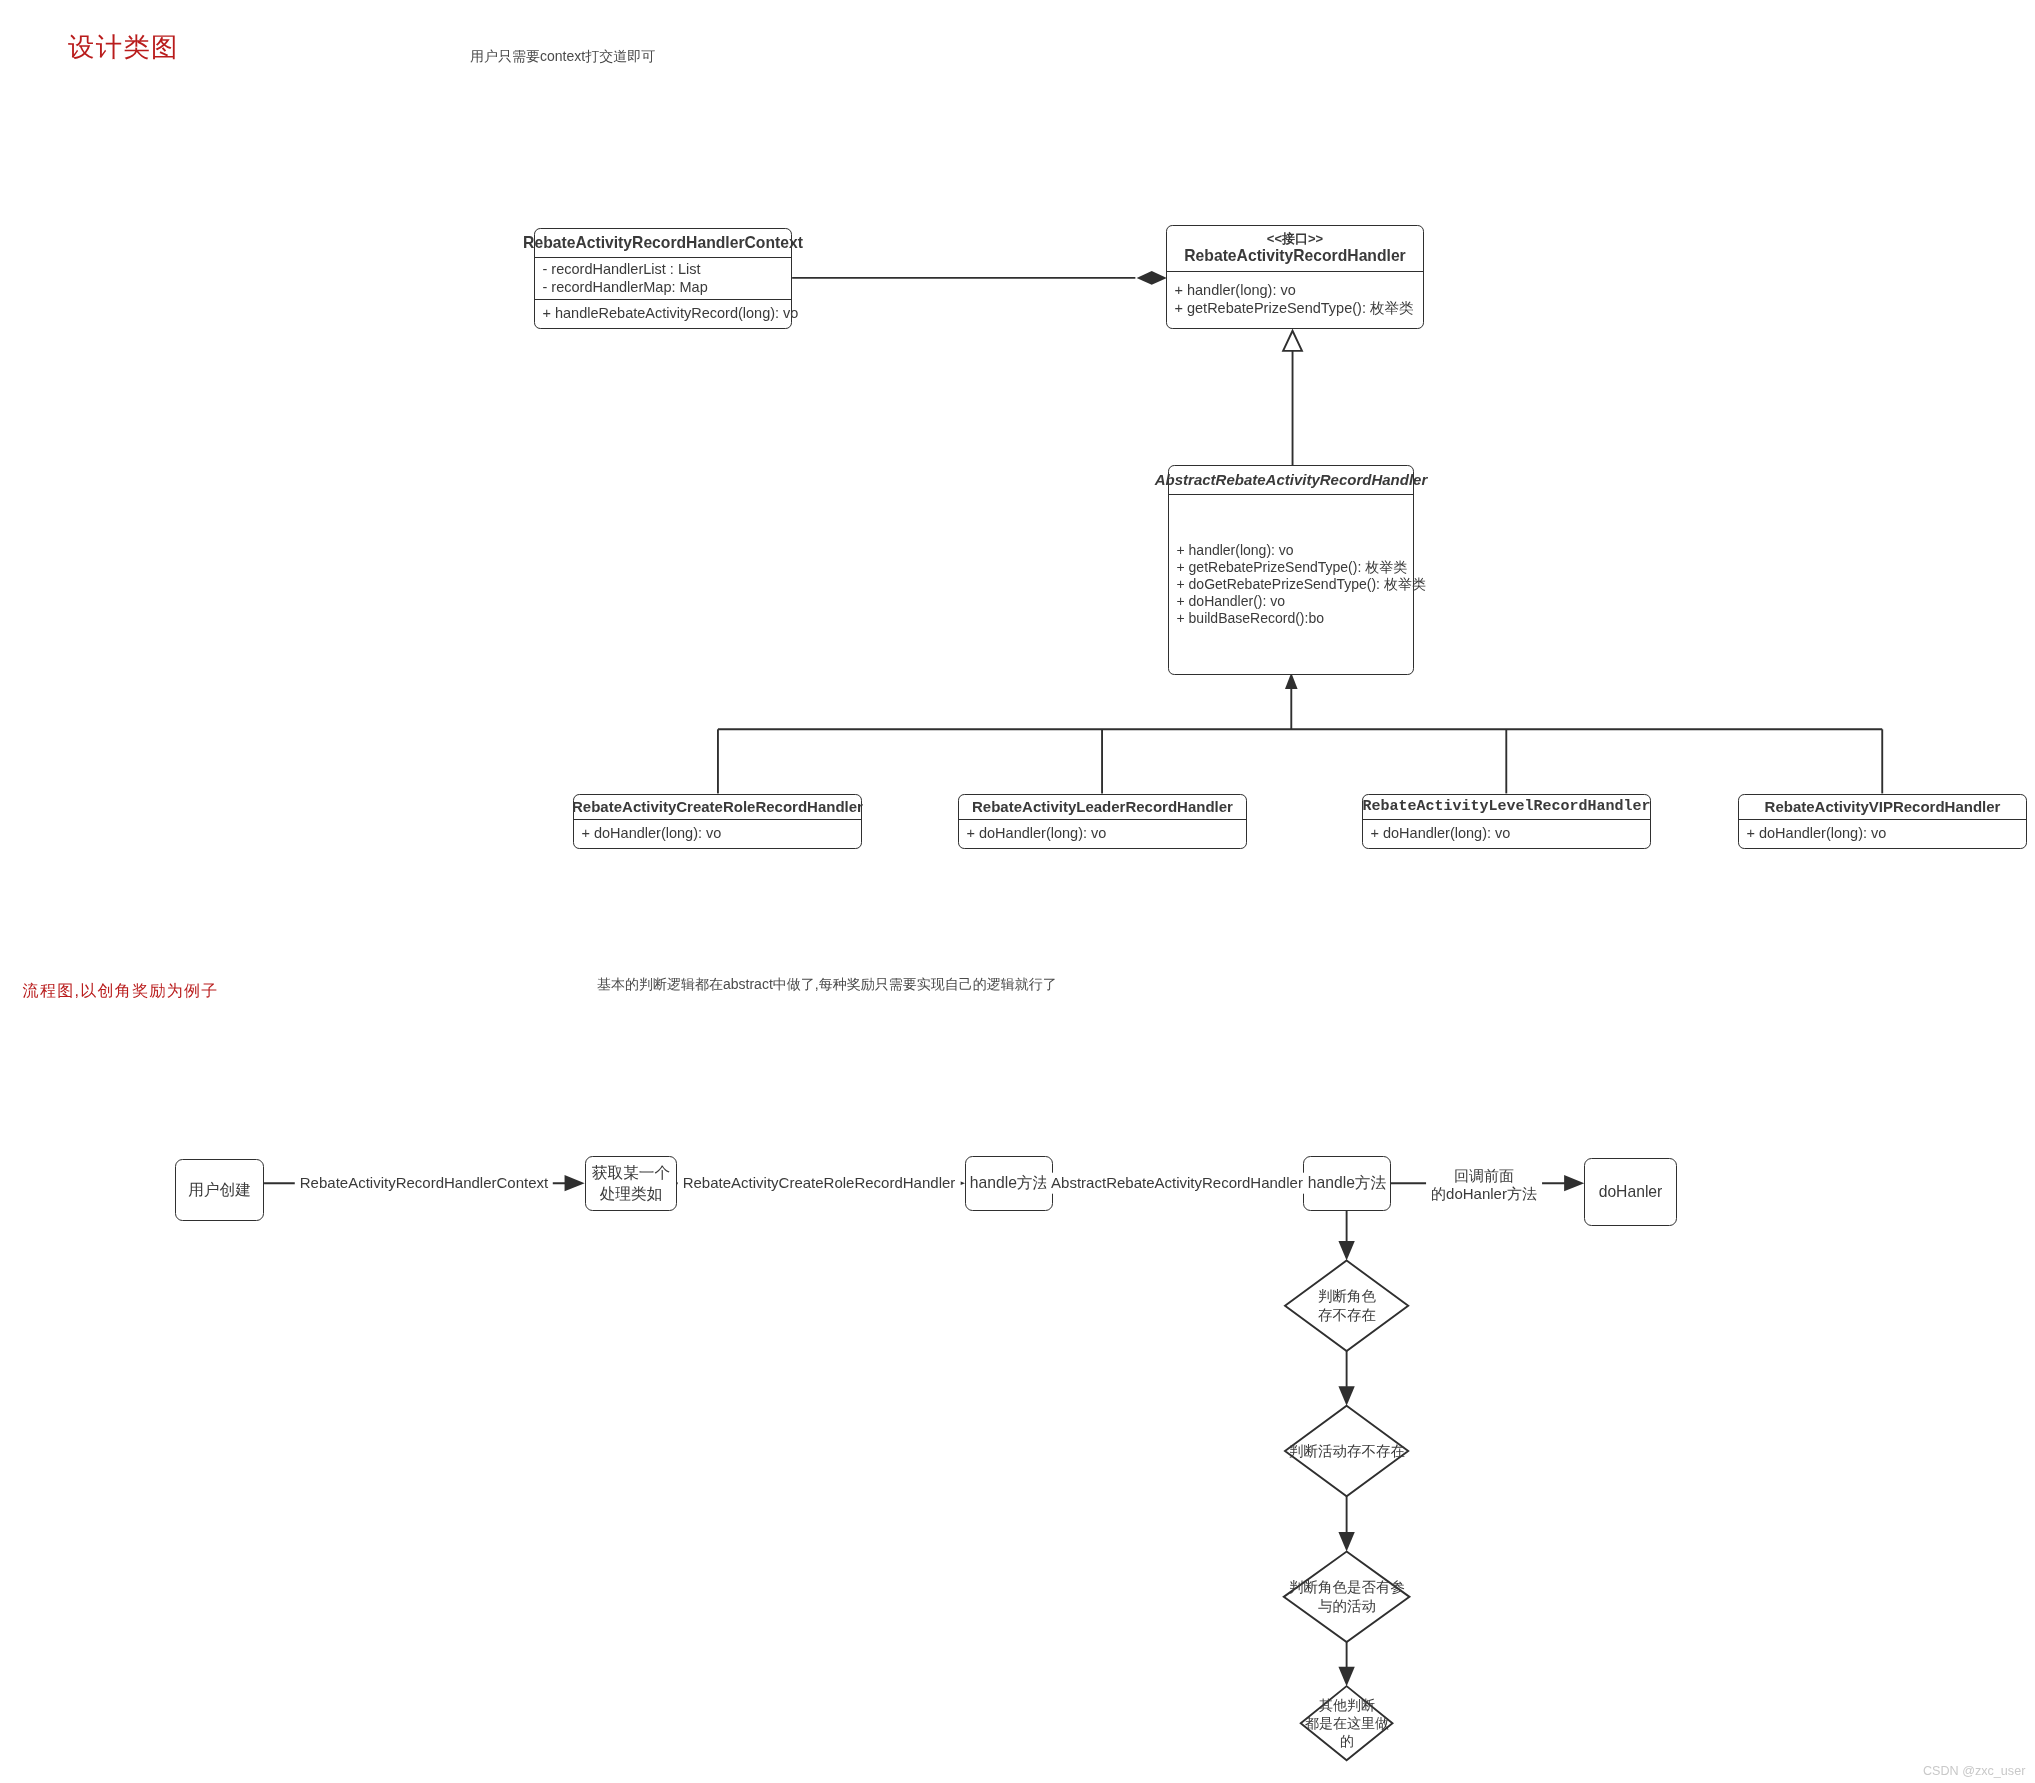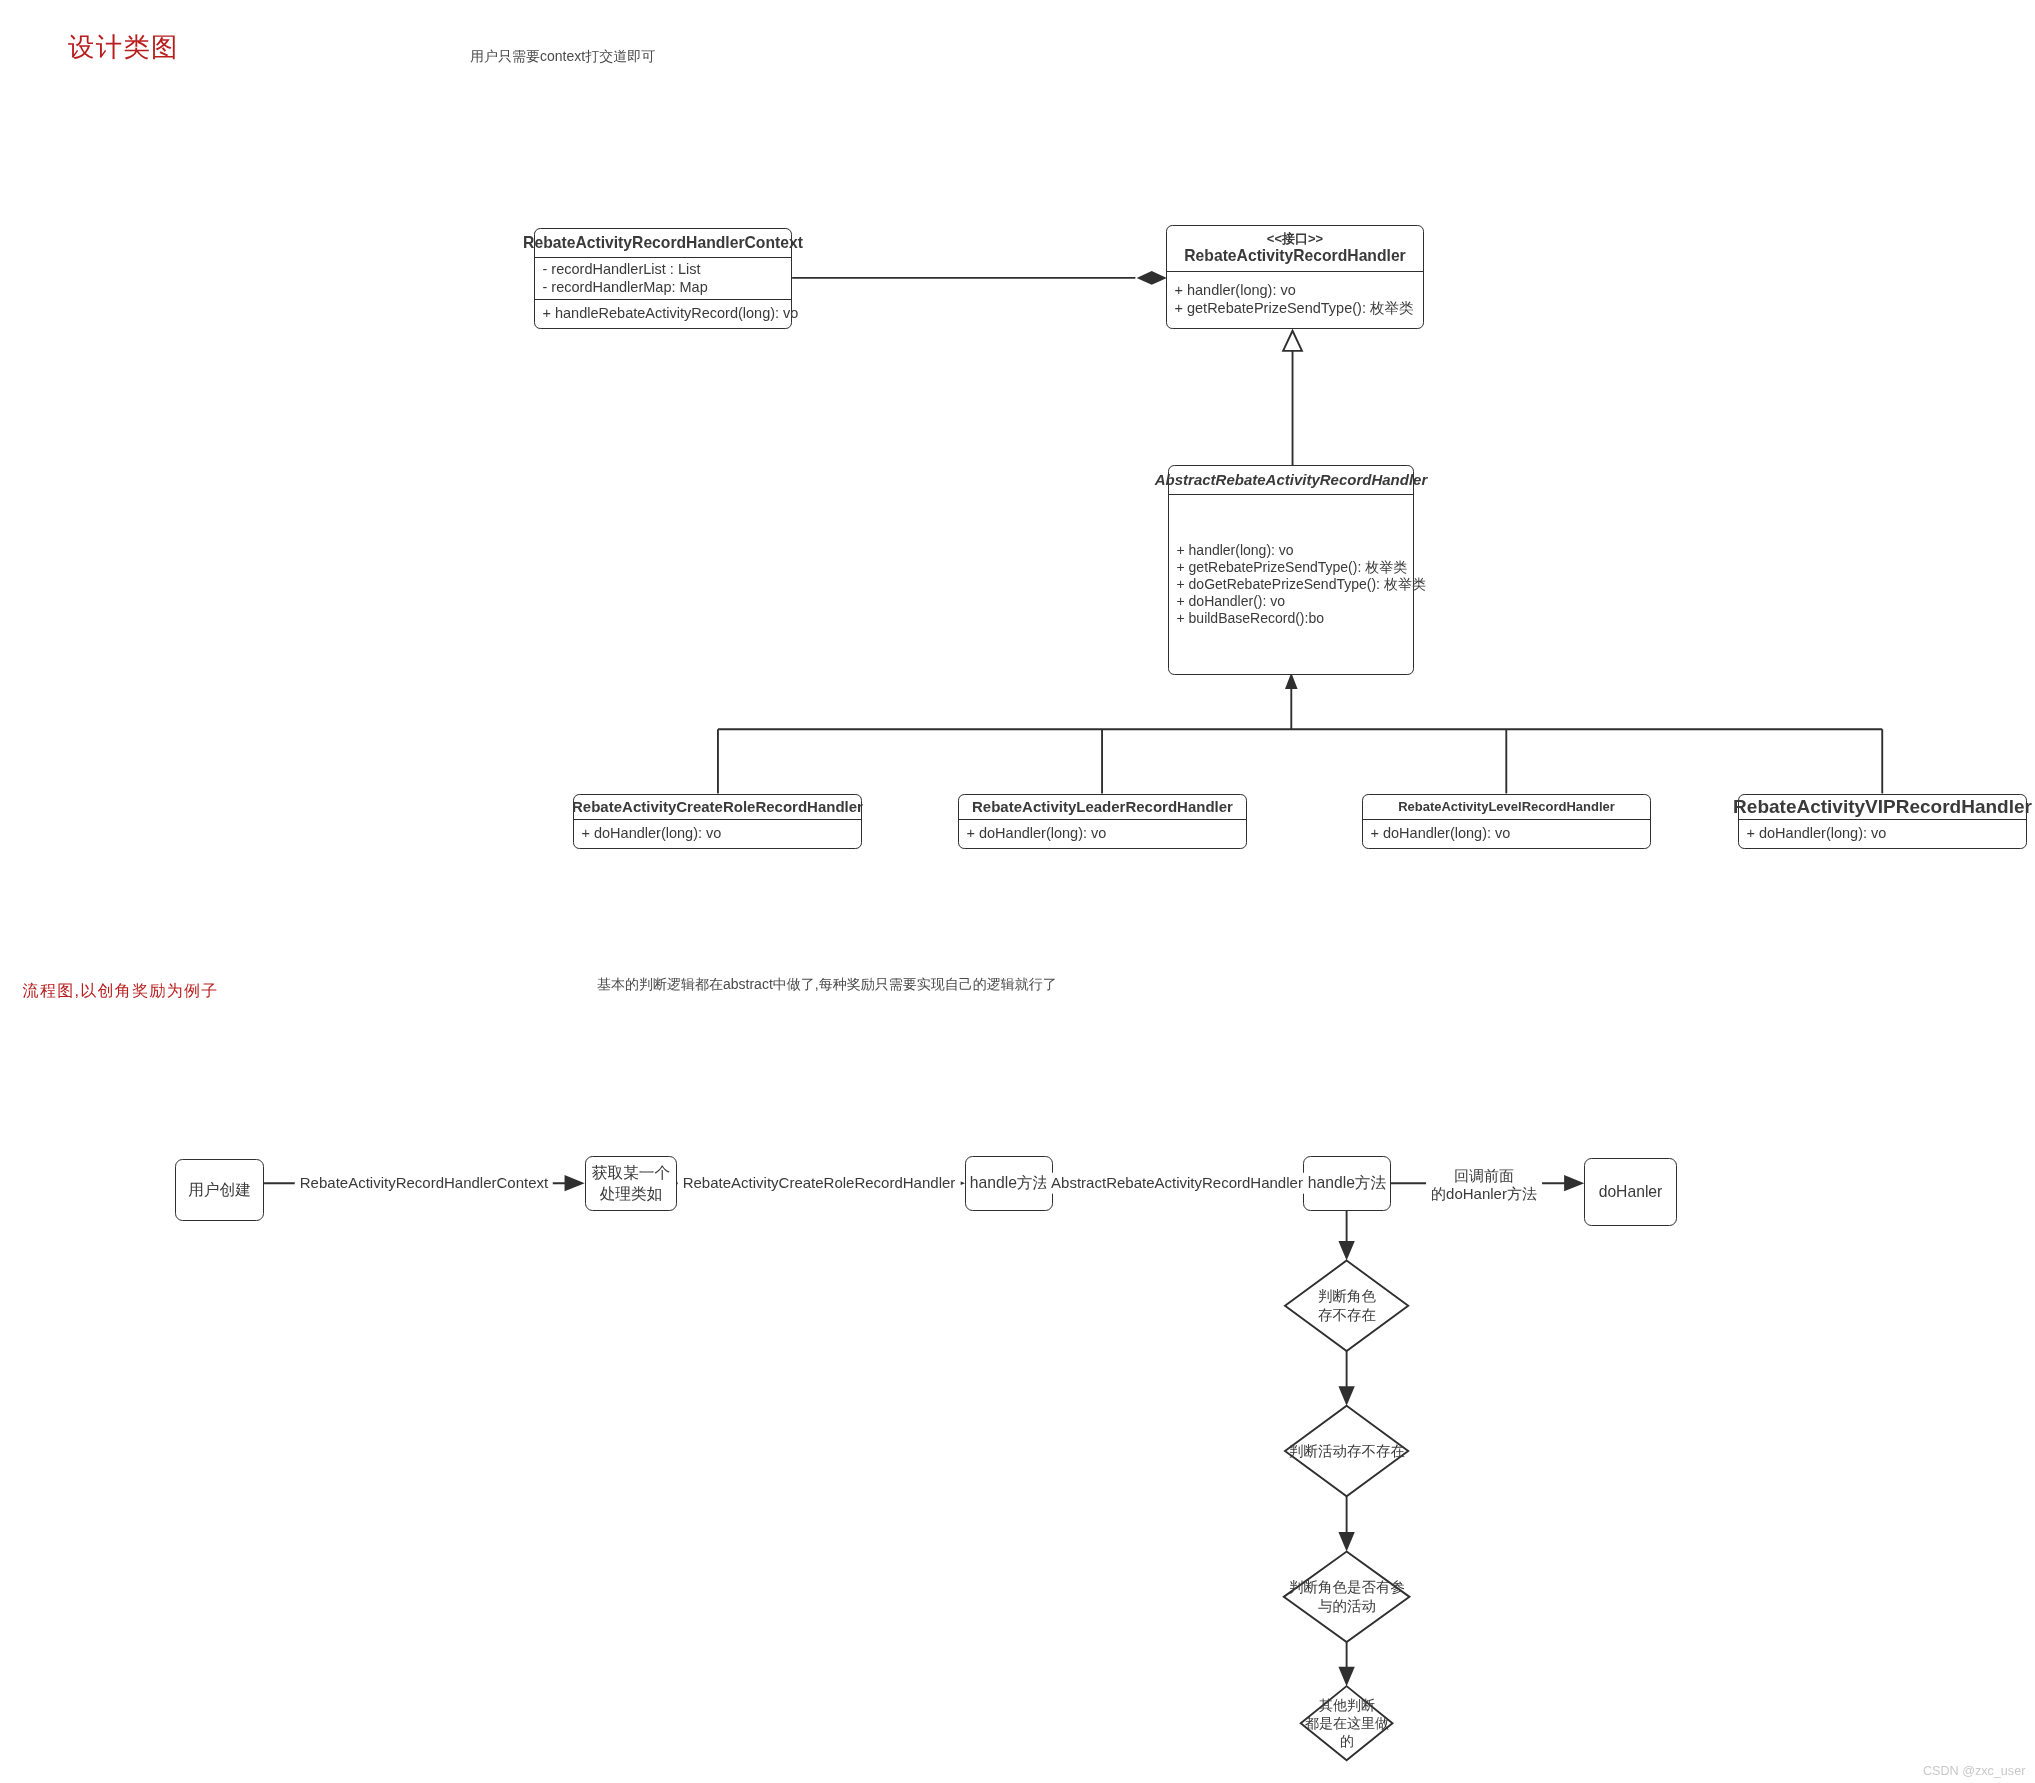--- a/index.html
+++ b/index.html
@@ -155,28 +155,28 @@
   </div>
 
   <div class="uml-class" style="left:958px;top:794px;width:289px;height:55px;">
     <div class="uml-head" style="height:24px;font-size:15px;">RebateActivityLeaderRecordHandler</div>
     <div class="uml-methods" style="flex:1;">
         <div class="member-line">+ doHandler(long): vo</div>
       </div>
   </div>
 
   <div class="uml-class" style="left:1362px;top:794px;width:289px;height:55px;">
-    <div class="uml-head" style="height:24px;font-size:13px;">RebateActivityLevelRecordHandler</div>
+    <div class="uml-head" style="height:24px;font-size:15px;font-family:Liberation Mono, monospace;">RebateActivityLevelRecordHandler</div>
     <div class="uml-methods" style="flex:1;">
         <div class="member-line">+ doHandler(long): vo</div>
       </div>
   </div>
 
   <div class="uml-class" style="left:1738px;top:794px;width:289px;height:55px;">
-    <div class="uml-head" style="height:24px;font-size:19px;text-align:right;">RebateActivityVIPRecordHandler</div>
+    <div class="uml-head" style="height:24px;font-size:15px;text-align:right;">RebateActivityVIPRecordHandler</div>
     <div class="uml-methods" style="flex:1;">
         <div class="member-line">+ doHandler(long): vo</div>
       </div>
   </div>
 
   <div class="flow-node" style="left:175px;top:1159px;width:89px;height:62px;">用户创建</div>
   <div class="flow-node" style="left:585px;top:1156px;width:92px;height:55px;">获取某一个
 处理类如</div>
   <div class="flow-node" style="left:965px;top:1156px;width:88px;height:55px;">handle方法</div>
   <div class="flow-node" style="left:1303px;top:1156px;width:88px;height:55px;">handle方法</div>

